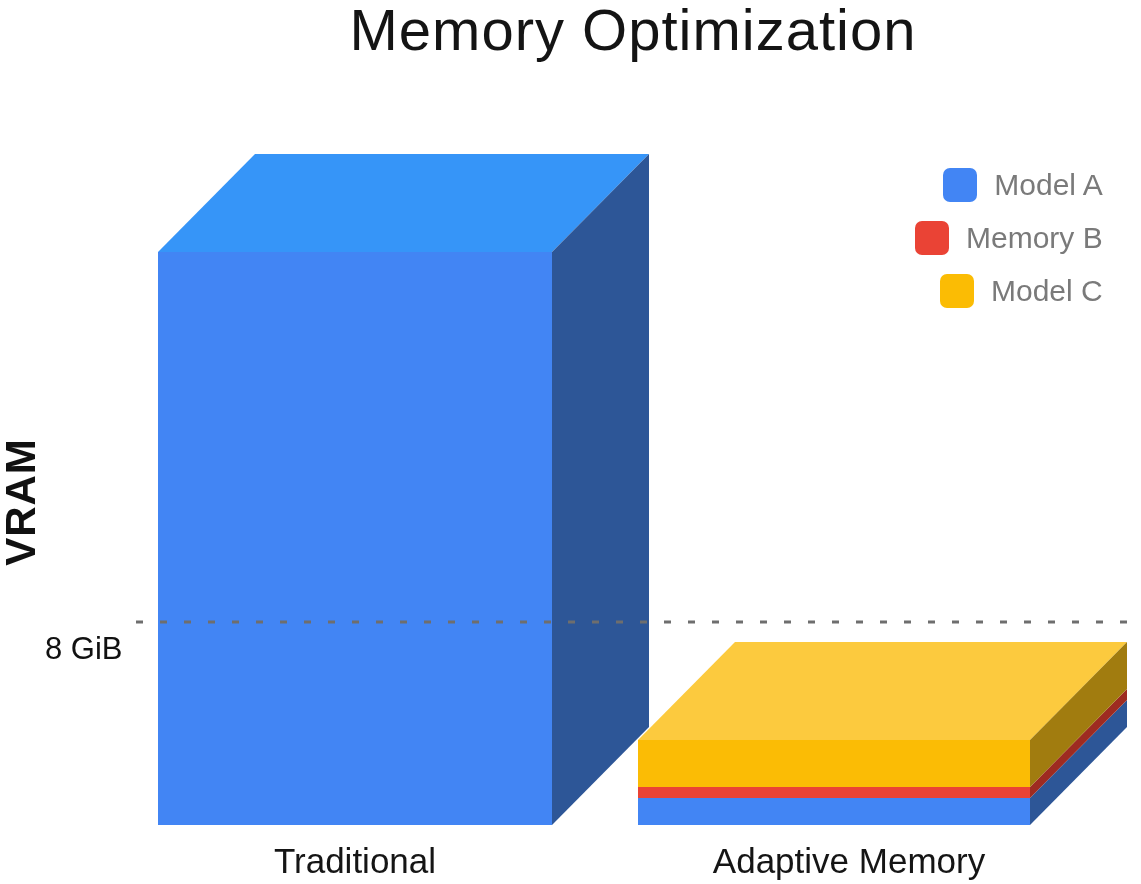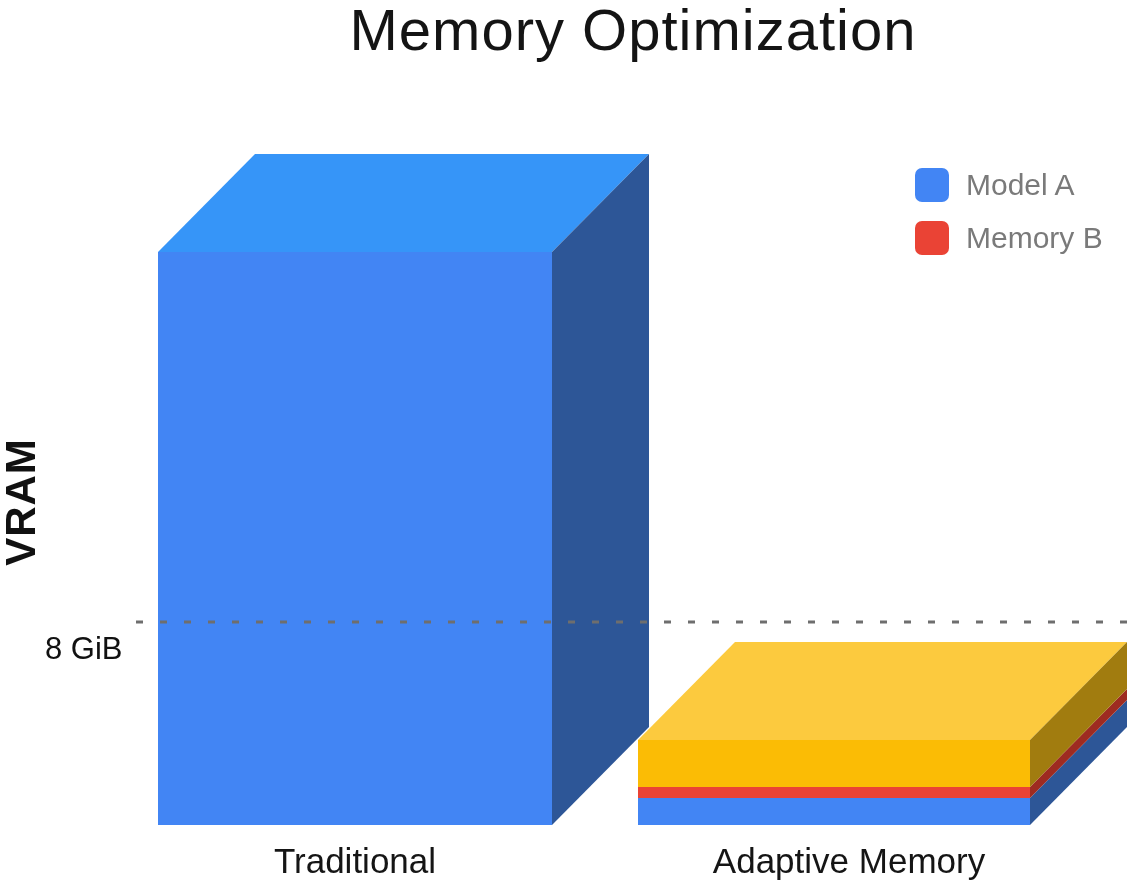--- a/index.html
+++ b/index.html
@@ -20,21 +20,21 @@
     position:absolute; top:622px; left:45px; transform:translateY(-52%);
     font-size:31px; color:#111; white-space:nowrap;margin-top:28px;
   }
   .cat-label {
     position:absolute; top:841px; transform:translateX(-50%);
     font-size:35px; color:#151515; white-space:nowrap;
   }
   .cat-label.traditional { left:355px; }
   .cat-label.adaptive   { left:849px; }
   .legend { position:absolute; left:915px; top:168px; }
-  .legend-item { display:flex; align-items:center; height:34px; margin-bottom:19px; }
+  .legend-item { display:flex; align-items:center; height:34px; margin-bottom:19px;justify-content:flex-end; }
   .legend-swatch { width:34px; height:34px; border-radius:7px; margin-right:17px; flex:none; }
   .legend-label { font-size:30px; color:#7a7a7a; white-space:nowrap; }
 </style>
 </head>
 <body>
 
 <div class="canvas">
 
   <svg class="chart-svg" id="chart-svg" viewBox="0 0 1141 884" xmlns="http://www.w3.org/2000/svg">
       <polygon points="158,252 552,252 649,154 255,154" fill="#3695F8"></polygon>
@@ -61,15 +61,19 @@
 
   <div class="legend">
     <div class="legend-item">
       <span class="legend-swatch" style="background: rgb(66, 133, 244);"></span>
       <span class="legend-label">Model A</span>
     </div>
     <div class="legend-item">
       <span class="legend-swatch" style="background: rgb(234, 67, 53);"></span>
       <span class="legend-label">Memory B</span>
     </div>
+    <div class="legend-item">
+      <span class="legend-swatch" style="background: rgb(251, 188, 4);"></span>
+      <span class="legend-label">Model C</span>
+    </div>
   </div>
 
 </div>
 
 </body></html>

